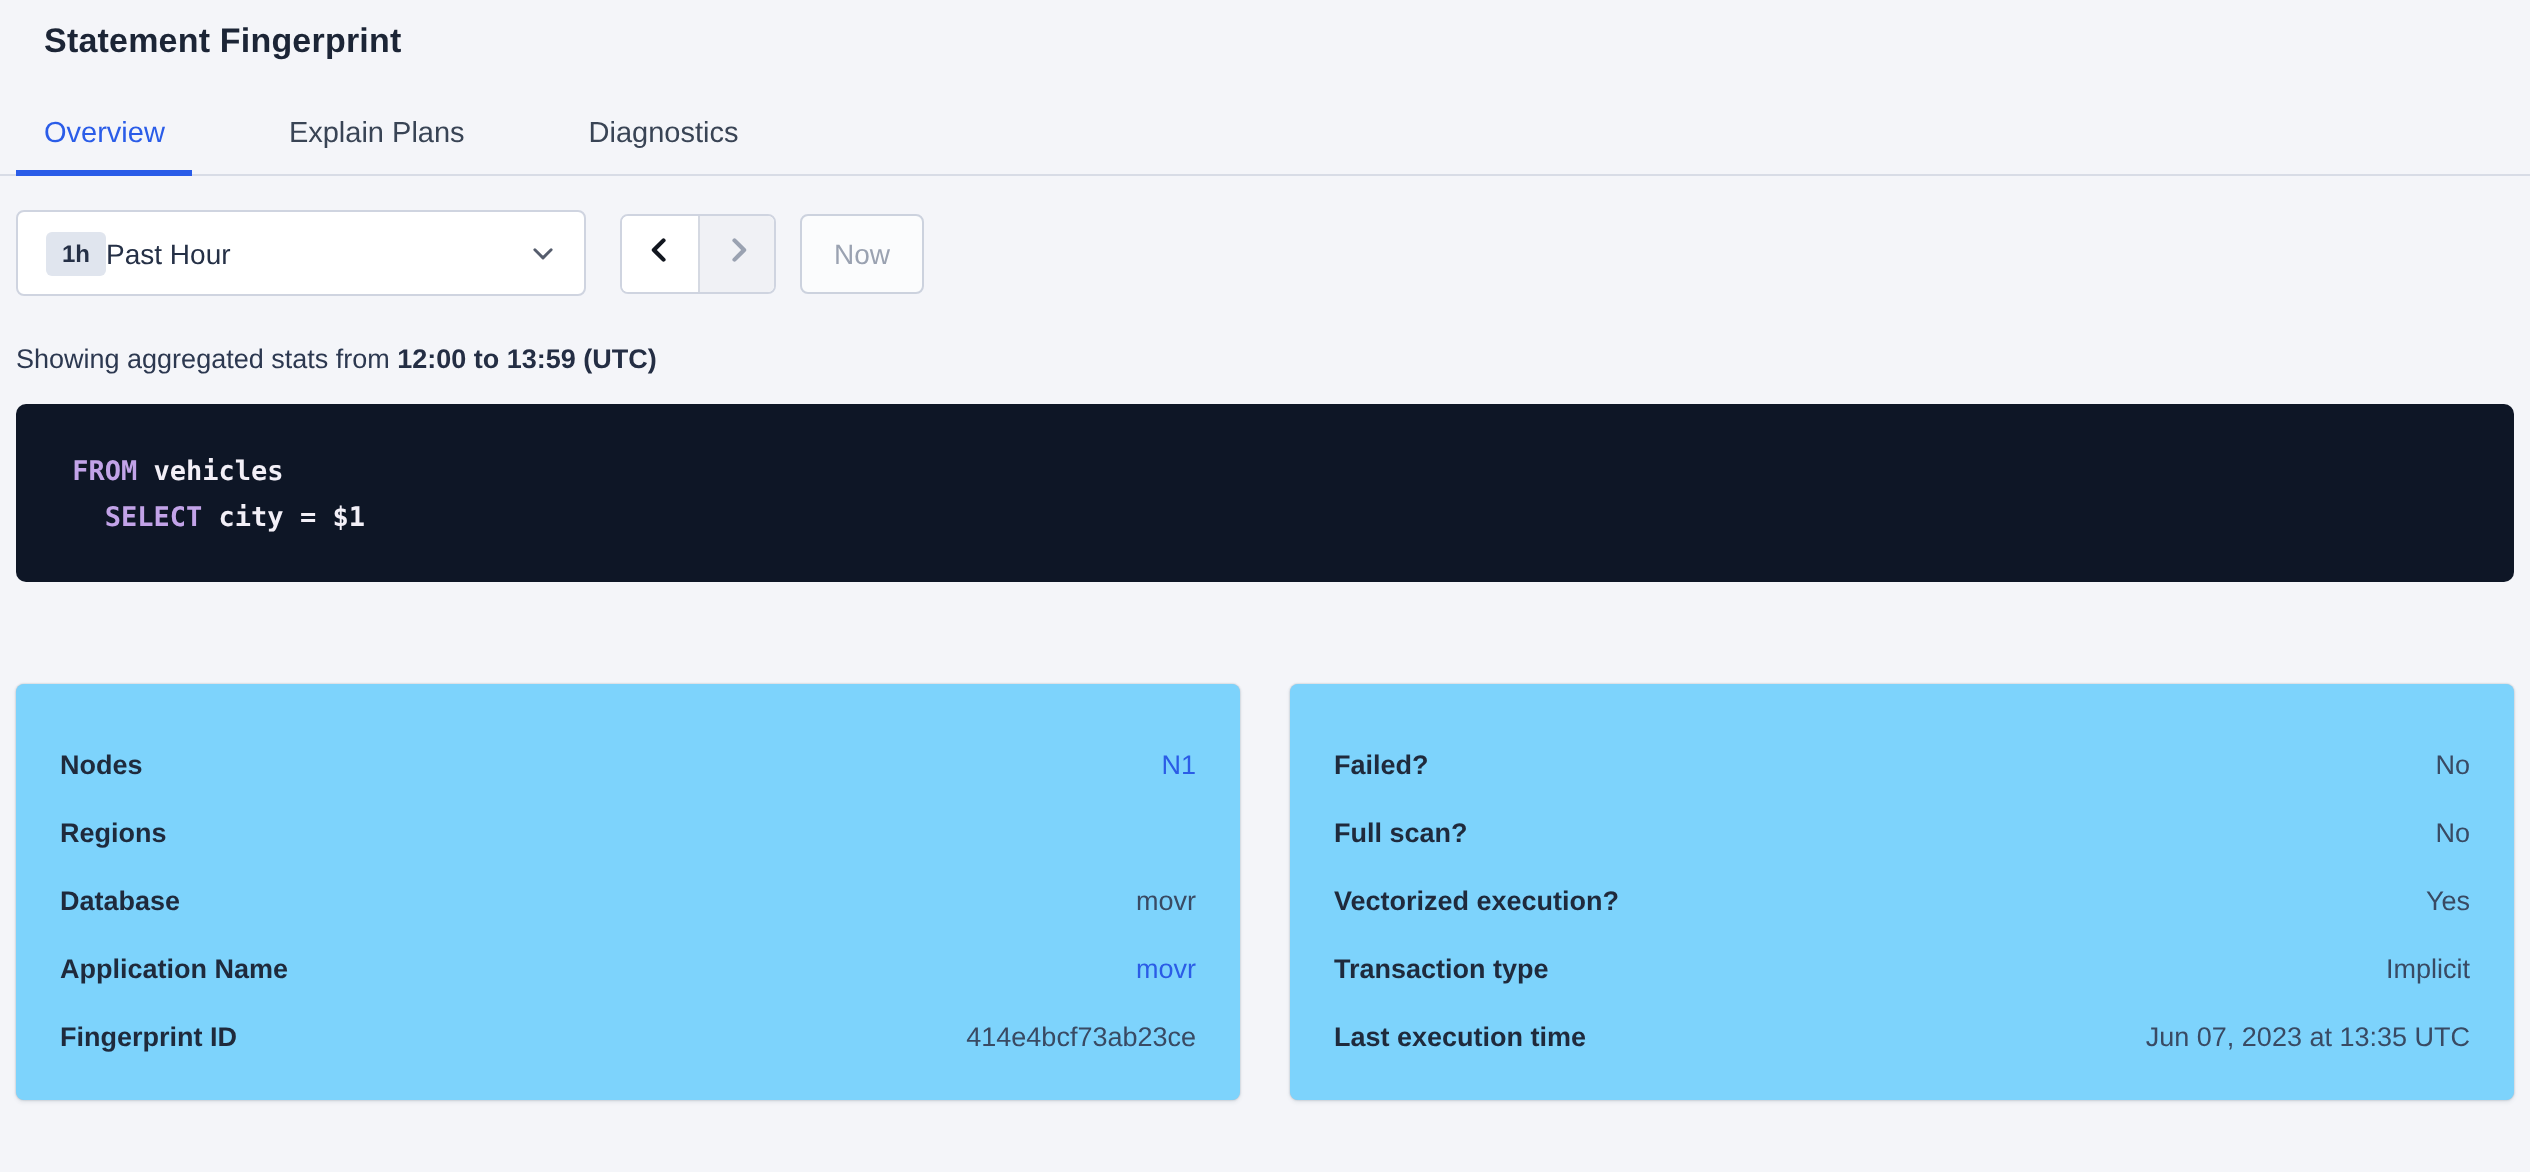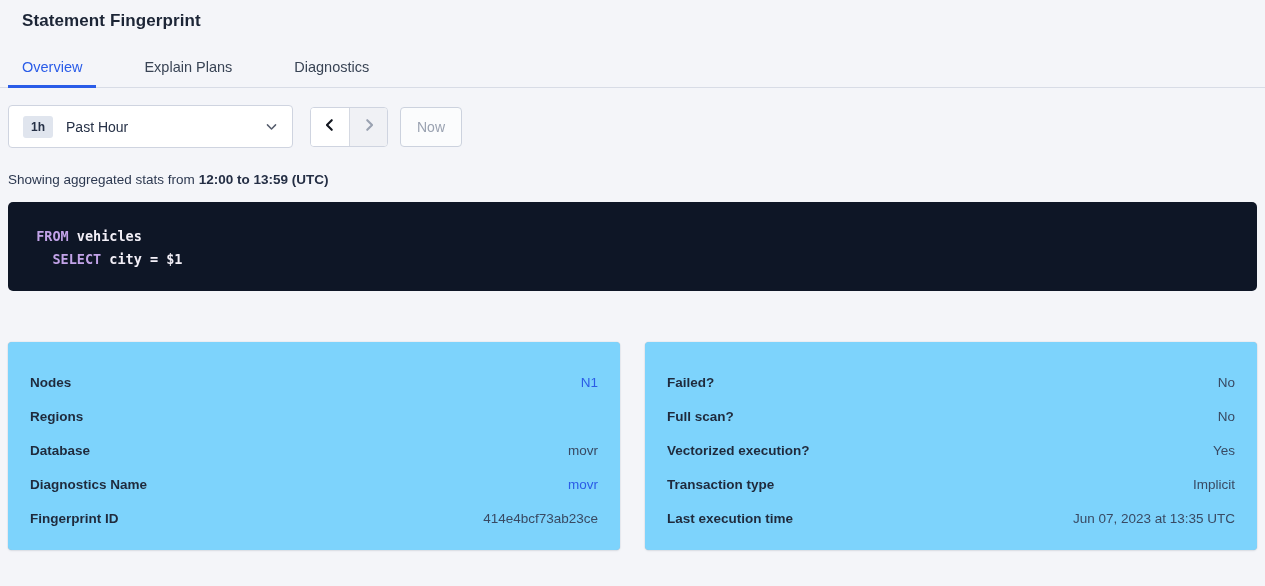--- a/index.html
+++ b/index.html
@@ -31,21 +31,21 @@
   
   .controls { display:flex; align-items:center; margin:17px 8px 0; }
   .time-dropdown {
     width:285px; height:43px; background:#fff;
     border:1px solid #cfd4e0; border-radius:4px;
     display:flex; align-items:center; padding:0 14px; cursor:pointer;
   }
   .interval-badge {
     background:#e0e5ee; color:#253046;
     font-size:12px; font-weight:700;
-    border-radius:3px; padding:4px 8px; margin-right:13px;
+    border-radius:3px; padding:4px 8px; 
   }
   .time-label { font-size:14px; color:#253046; }
   .dd-caret { margin-left:auto; display:flex; }
 
   .range-arrows {
     display:flex; margin-left:17px; height:40px;
     border:1px solid #cfd4e0; border-radius:4px; overflow:hidden; background:#fff;
   }
   .arrow-btn {
     width:38px; display:flex; align-items:center; justify-content:center;
@@ -154,21 +154,21 @@
     </div>
     <div class="detail-row">
       <span class="detail-label">Regions</span>
       <span class="detail-value"></span>
     </div>
     <div class="detail-row">
       <span class="detail-label">Database</span>
       <span class="detail-value">movr</span>
     </div>
     <div class="detail-row">
-      <span class="detail-label">Diagnostics Name</span>
+      <span class="detail-label">Application Name</span>
       <span class="detail-value link">movr</span>
     </div>
     <div class="detail-row">
       <span class="detail-label">Fingerprint ID</span>
       <span class="detail-value">414e4bcf73ab23ce</span>
     </div>
   </div>
 
   <div class="card">
     <div class="detail-row">

